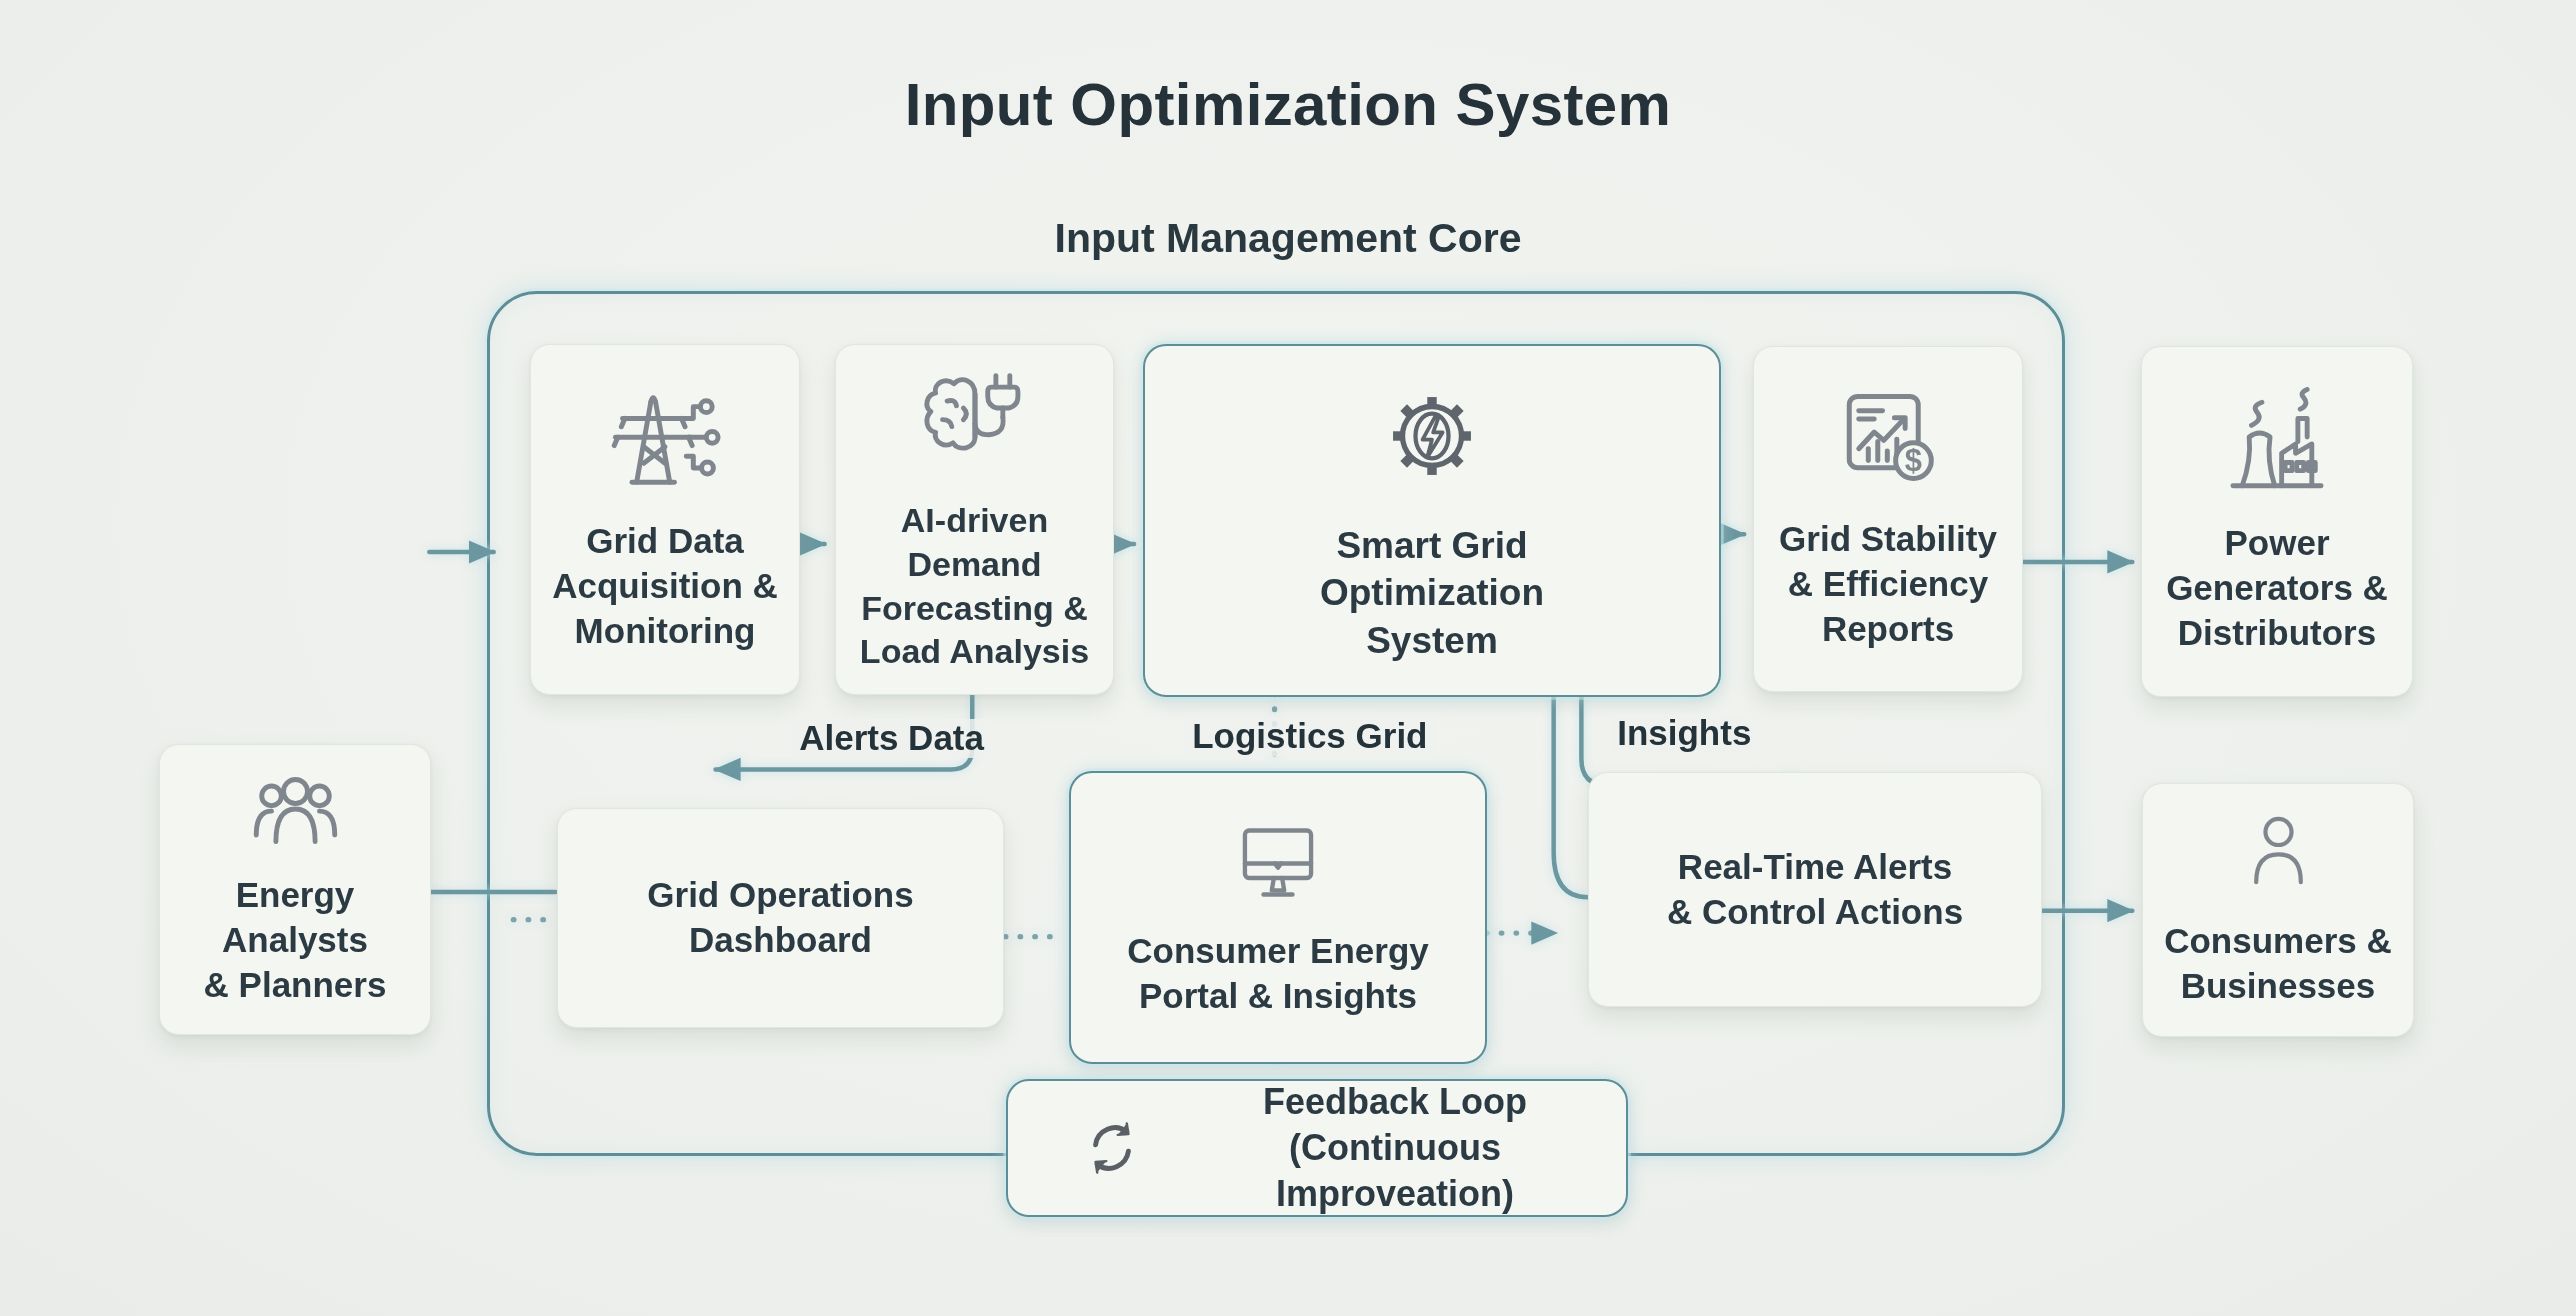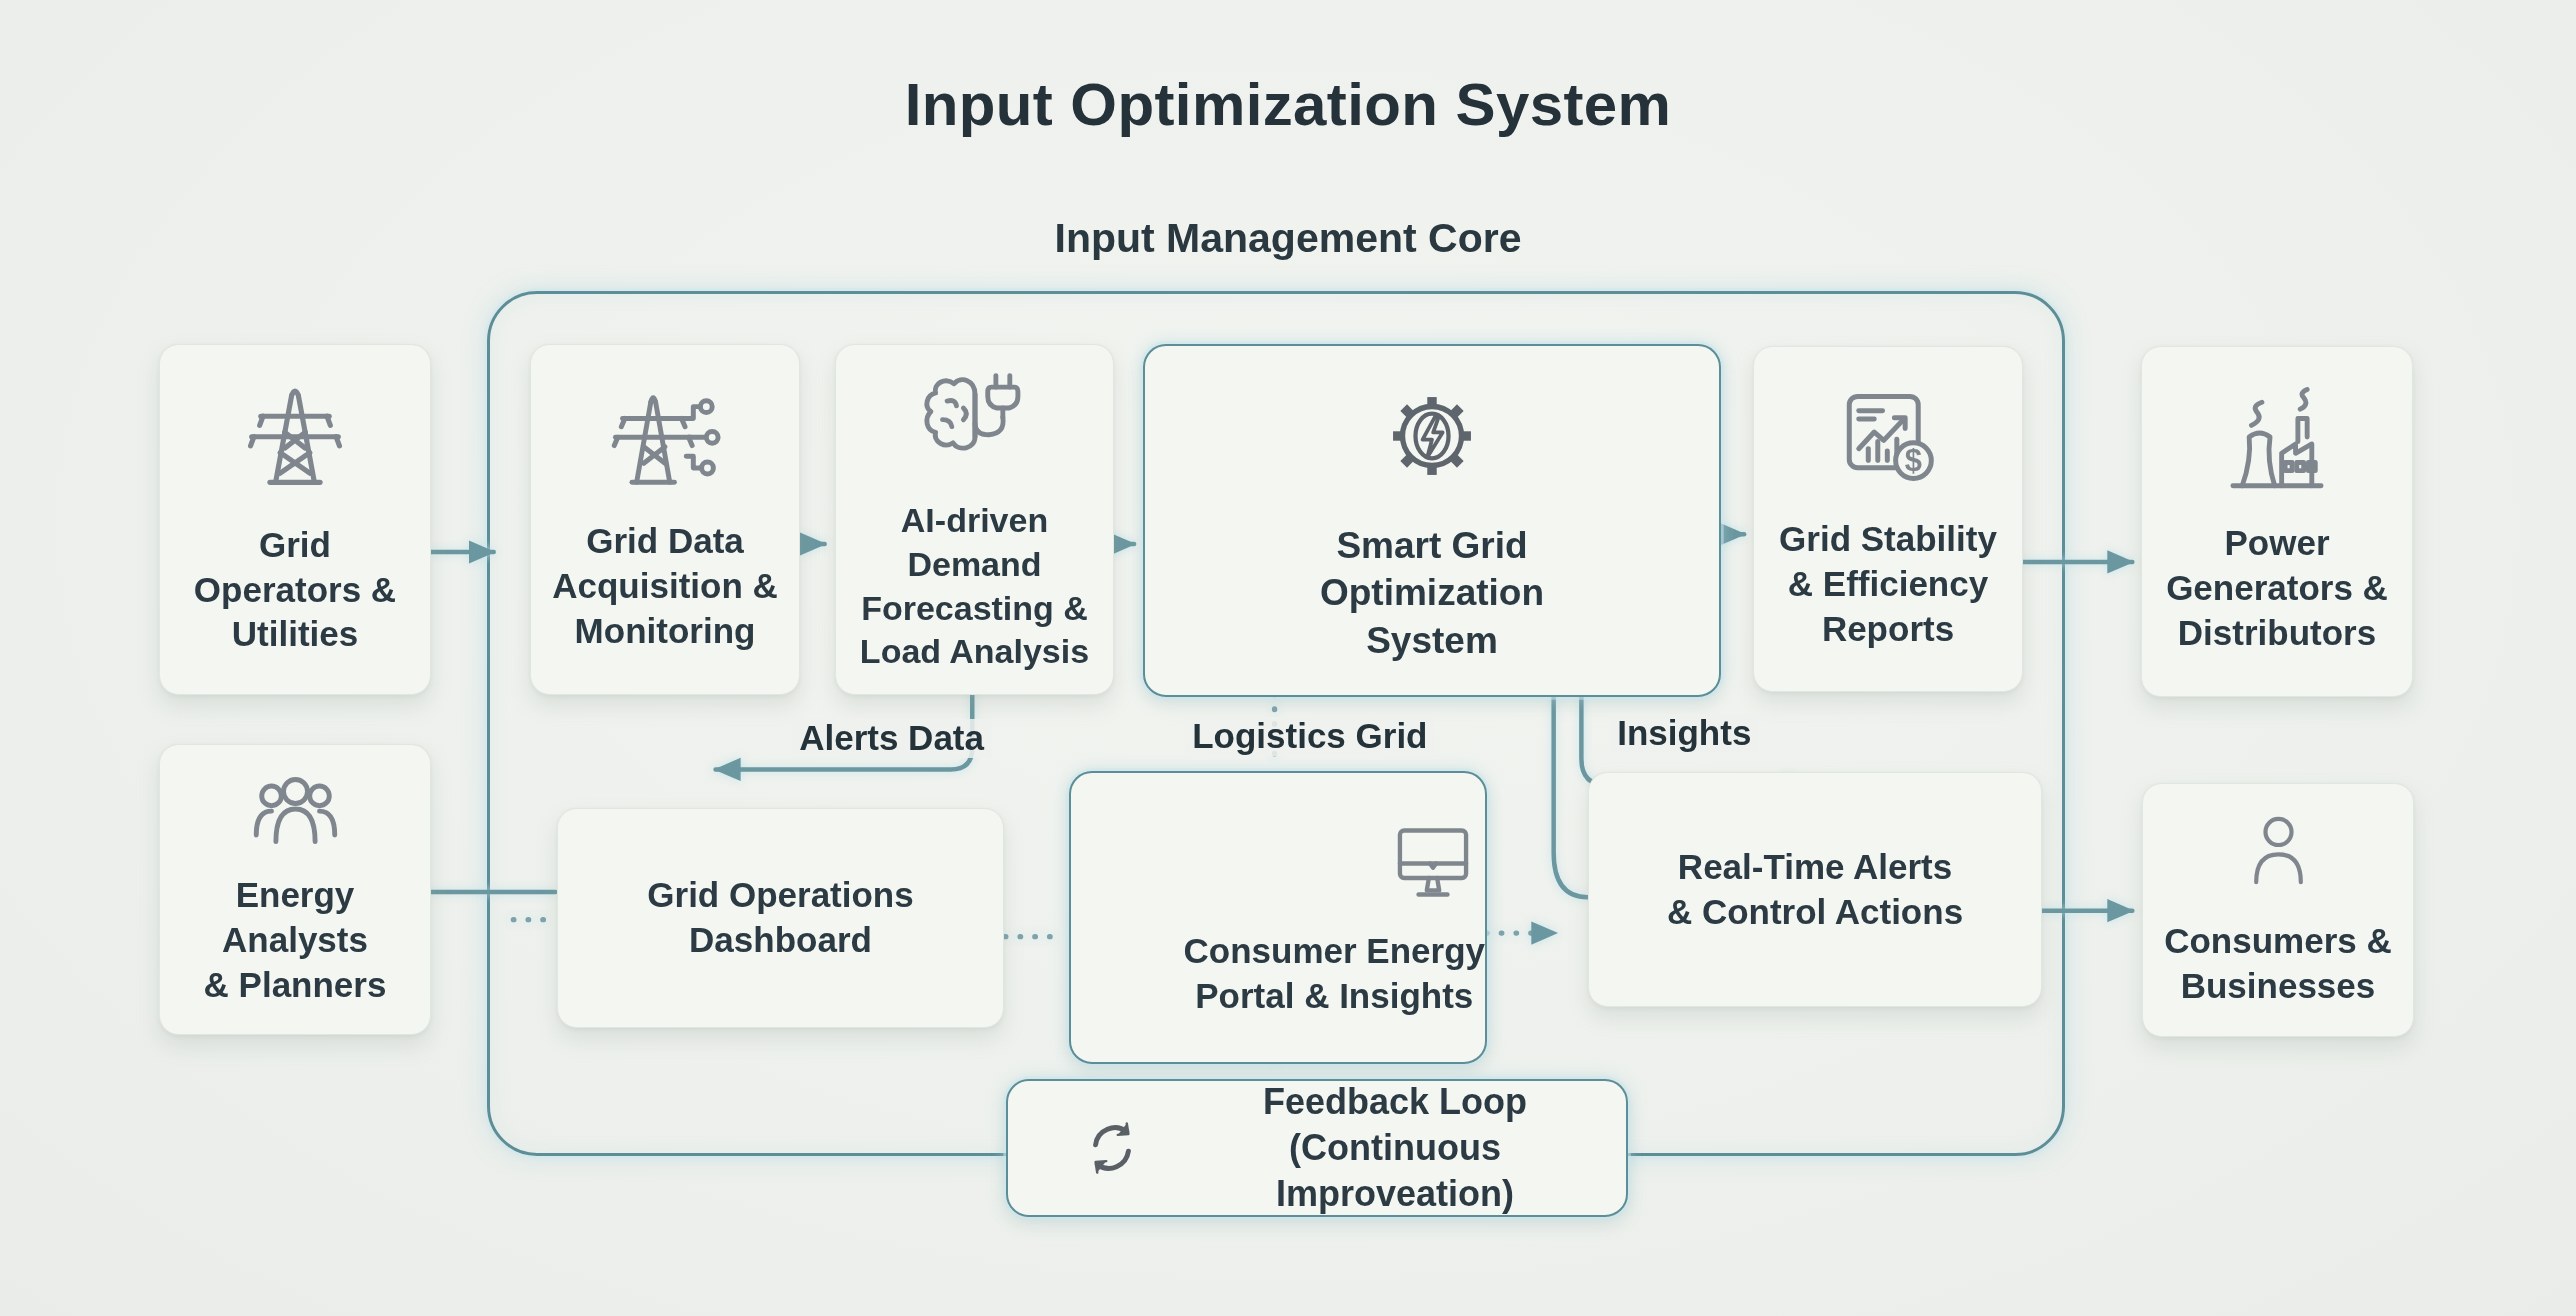--- a/index.html
+++ b/index.html
@@ -50,21 +50,21 @@
   
   #n-grid-operators   {left:159px; top:344px; width:270px; height:349px;}
   #n-energy-analysts  {left:159px; top:744px; width:270px; height:289px;gap:13px;}
   #n-grid-data        {left:530px; top:344px; width:268px; height:349px;}
   #n-ai-forecasting   {left:835px; top:344px; width:277px; height:349px; font-size:34px;}
   #n-engine           {left:1143px;top:344px; width:574px; height:349px; font-size:37px;}
   #n-stability        {left:1753px;top:346px; width:268px; height:344px;}
   #n-power-generators {left:2141px;top:346px; width:270px; height:349px;}
   #n-consumers        {left:2142px;top:783px; width:270px; height:252px;}
   #n-dashboard        {left:557px; top:808px; width:445px; height:218px;}
-  #n-portal           {left:1069px;top:771px; width:414px; height:289px; gap:19.7px;align-items:flex-end;}
+  #n-portal           {left:1069px;top:771px; width:414px; height:289px; gap:19.7px;}
   #n-alerts           {left:1588px;top:772px; width:452px; height:233px;}
   #n-feedback{
     left:1006px;top:1079px;width:622px;height:138px;
     flex-direction:row;justify-content:flex-start;gap:47px;
     padding-left:63px;box-sizing:border-box;z-index:5;align-items:center;
   }
   #n-feedback .lbl{flex:1;text-align:center;padding-right:36px;font-size:36px;}
   .edge-label{
     position:absolute;font-size:35px;font-weight:700;color:#24323a;
     background:rgba(238,241,237,.85);padding:0 7.2px;line-height:1.1;z-index:3;
@@ -103,39 +103,20 @@
     </g>
     <g stroke="#7da2aa" stroke-width="6" fill="none" stroke-linecap="round" stroke-dasharray="0.5 16">
       <line x1="574" y1="1028" x2="618" y2="1028"></line>
       <line x1="1425" y1="776" x2="1425" y2="856"></line>
       <line x1="1124" y1="1047" x2="1190" y2="1047"></line>
       <line x1="1662" y1="1043" x2="1740" y2="1043" marker-end="url(#arr)"></line>
       <line x1="1425" y1="1168" x2="1425" y2="1200"></line>
     </g>
   </svg>
 
-  <div class="node" id="n-grid-operators">
-    <svg width="114" height="114" viewBox="0 0 100 100" stroke="#80868e" stroke-width="4.5" fill="none" stroke-linecap="round" stroke-linejoin="round">
-      <path d="M33 88 L47 12"></path>
-        <path d="M67 88 L53 12"></path>
-        <path d="M47 12 Q50 4 53 12"></path>
-      <path d="M20 30 H80"></path>
-        <path d="M22 30 l-3 8"></path>
-        <path d="M78 30 l3 8"></path>
-      <path d="M12 48 H88"></path>
-        <path d="M14 48 l-3 8"></path>
-        <path d="M86 48 l3 8"></path>
-      <path d="M41 44 L59 58 M59 44 L41 58"></path>
-        <path d="M37 62 L63 80 M63 62 L37 80"></path>
-      <path d="M28 88 H72"></path>
-    </svg>
-    <div class="lbl">Grid
-Operators &amp;
-Utilities</div>
-  </div>
 
   <div class="node" id="n-energy-analysts">
     <svg width="109" height="89" viewBox="0 0 100 80" stroke="#80868e" stroke-width="4.5" fill="none" stroke-linecap="round" stroke-linejoin="round">
       <circle cx="28" cy="22" r="9"></circle>
         <circle cx="72" cy="22" r="9"></circle>
         <circle cx="50" cy="18" r="11"></circle>
       <path d="M14 58 Q14 36 28 36"></path>
         <path d="M86 58 Q86 36 72 36"></path>
       <path d="M32 64 Q32 34 50 34 Q68 34 68 64"></path>
     </svg>

